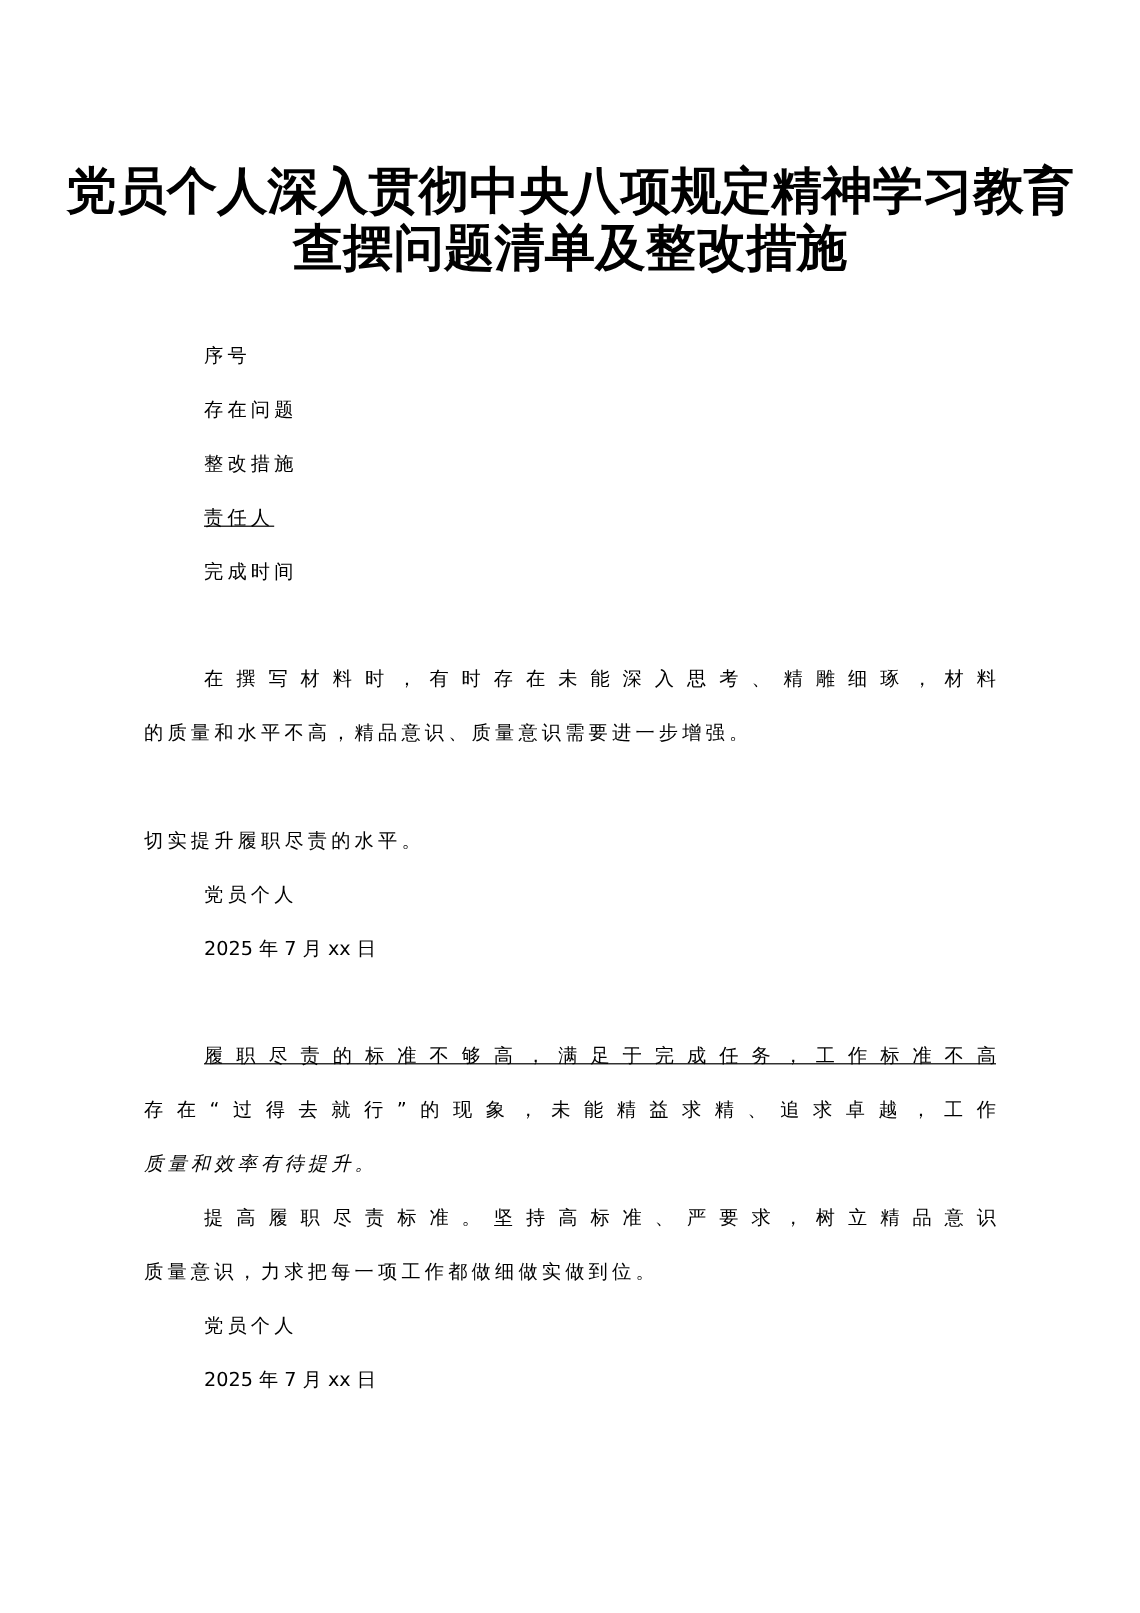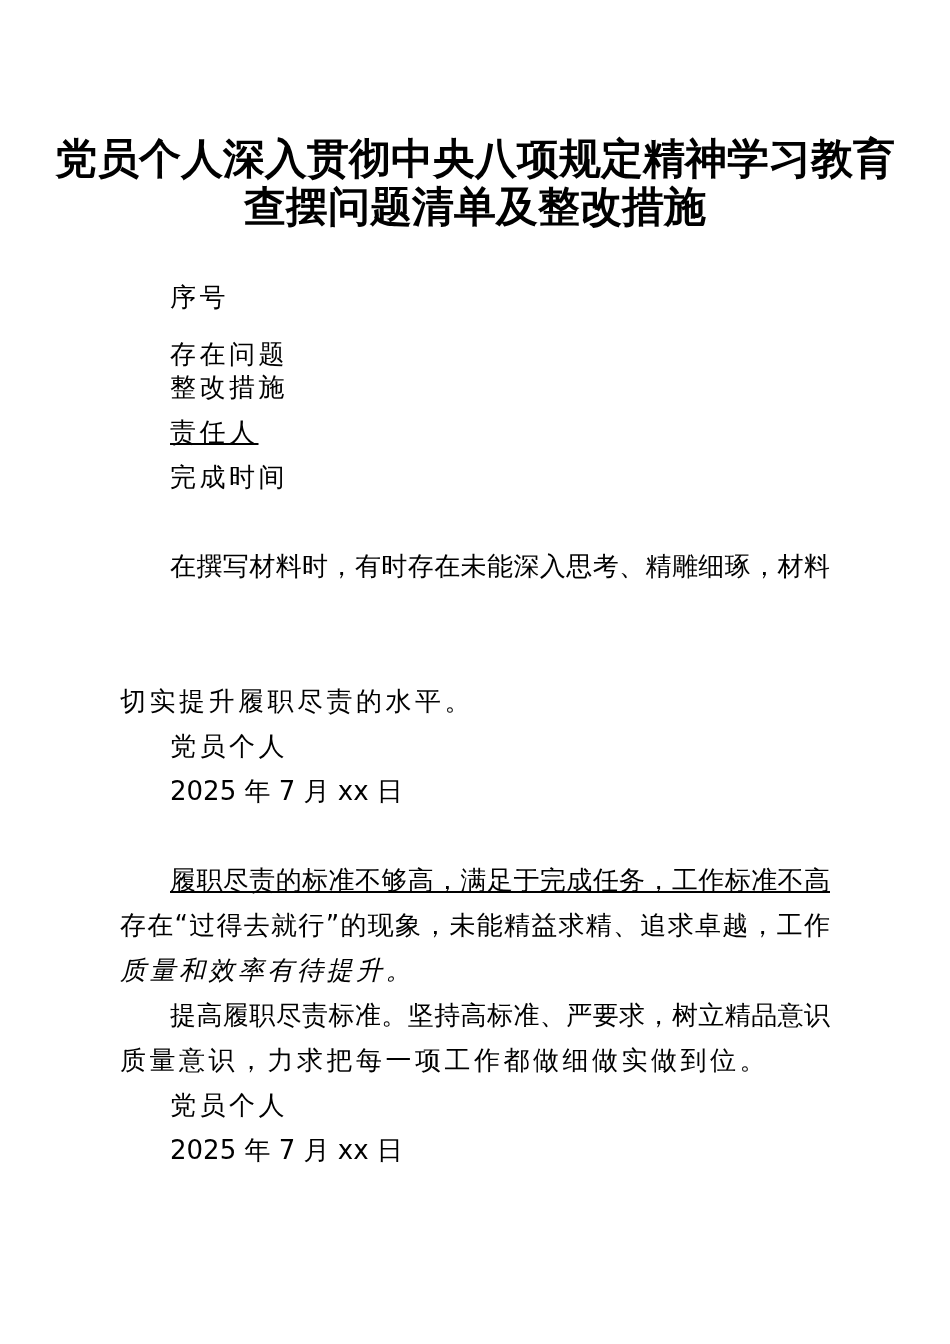--- a/index.html
+++ b/index.html
@@ -31,21 +31,21 @@
       font-size: 42px;
       line-height: 44px;
       letter-spacing: 0px;
       margin: 0;
     }
     .title-line1 { top: 137px; }
     .title-line2 { top: 185px; }
 
     .line {
       position: absolute;
-      font-size: 26px;
+      font-size: 16px;
       line-height: 32px;
       white-space: nowrap;
       letter-spacing: 3.5px;
       font-family: "DejaVu Sans", "Liberation Sans", sans-serif;
       font-weight: normal;
     }
     .indent { left: 170px; }
     .flush  { left: 120px; }
     .justify-line {
       width: 710px;
@@ -56,26 +56,27 @@
   </style>
 </head>
 <body>
 
 <div class="page">
 
   <h1 class="title title-line1">党员个人深入贯彻中央八项规定精神学习教育</h1>
   <h1 class="title title-line2">查摆问题清单及整改措施</h1>
 
   <div class="line indent" style="top:281px;">序号</div>
-  <div class="line indent" style="top:326px;margin-top:12px;">存在问题</div>
+  <div class="line indent" style="top:326px;">存在问题</div>
   <div class="line indent" style="top:371px;text-align:center;">整改措施</div>
   <div class="line indent" style="top:416px;text-decoration:underline;">责任人</div>
   <div class="line indent" style="top:461px;">完成时间</div>
 
   <div class="line indent" style="top:550px; width:660px; text-align:justify; text-align-last:justify; letter-spacing:0;">在撰写材料时，有时存在未能深入思考、精雕细琢，材料</div>
+  <div class="line flush justify-line" style="top:595px; text-align-last:left; letter-spacing:3.5px;">的质量和水平不高，精品意识、质量意识需要进一步增强。</div>
   <div class="line flush" style="top:685px;">切实提升履职尽责的水平。</div>
   <div class="line indent" style="top:730px;">党员个人</div>
   <div class="line indent" style="top:775px; letter-spacing:0;">2025 年 7 月 xx 日</div>
 
   <div class="line indent" style="top:864px; width:660px; text-align:justify; text-align-last:justify; letter-spacing:0;text-decoration:underline;">履职尽责的标准不够高，满足于完成任务，工作标准不高</div>
   <div class="line flush justify-line" style="top:909px;">存在“过得去就行”的现象，未能精益求精、追求卓越，工作</div>
   <div class="line flush" style="top:954px;font-style:italic;">质量和效率有待提升。</div>
   <div class="line indent" style="top:999px; width:660px; text-align:justify; text-align-last:justify; letter-spacing:0;">提高履职尽责标准。坚持高标准、严要求，树立精品意识</div>
   <div class="line flush" style="top:1044px;">质量意识，力求把每一项工作都做细做实做到位。</div>
   <div class="line indent" style="top:1089px;">党员个人</div>

